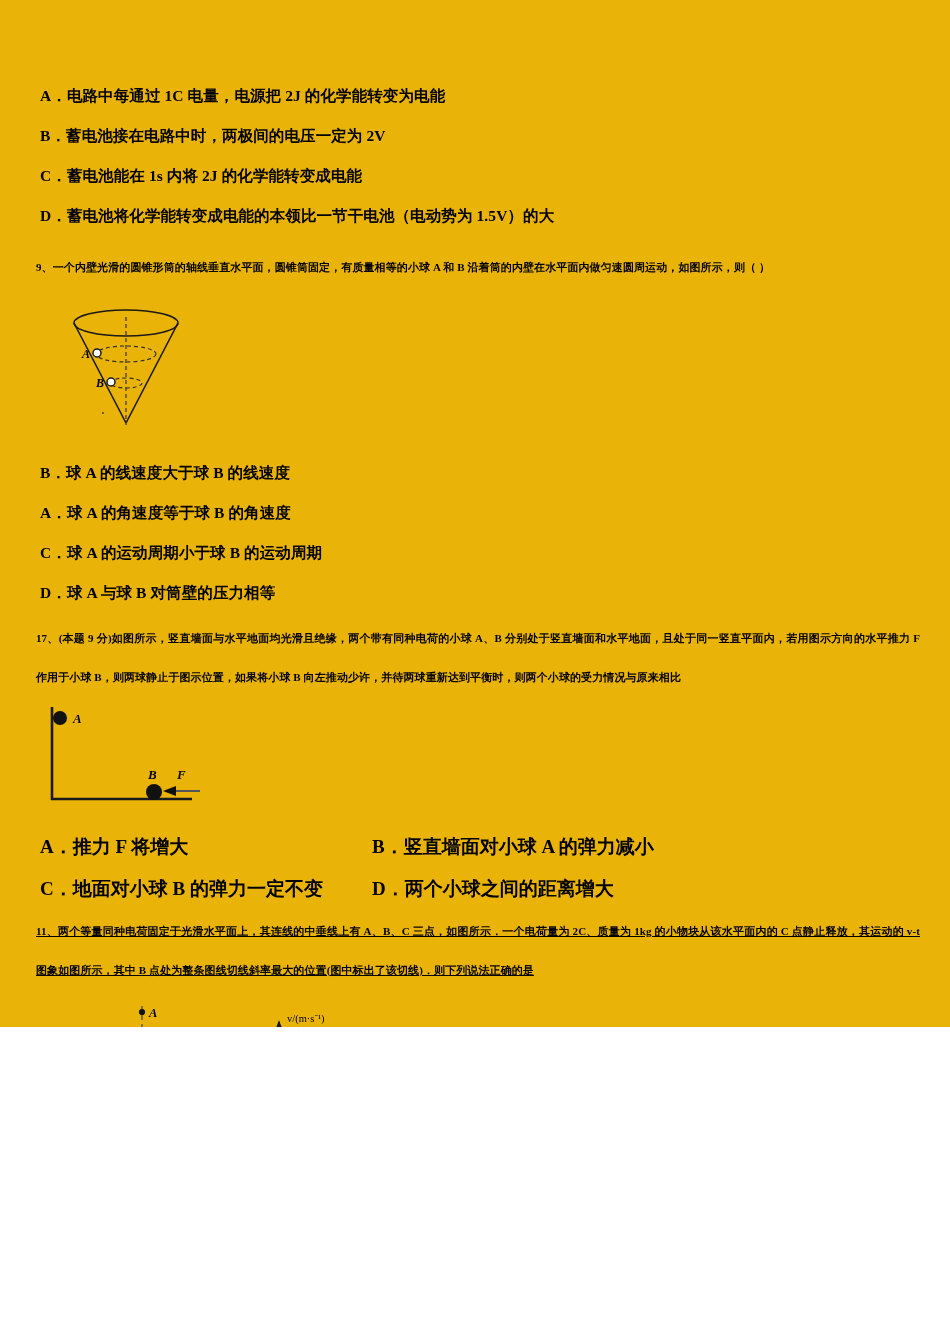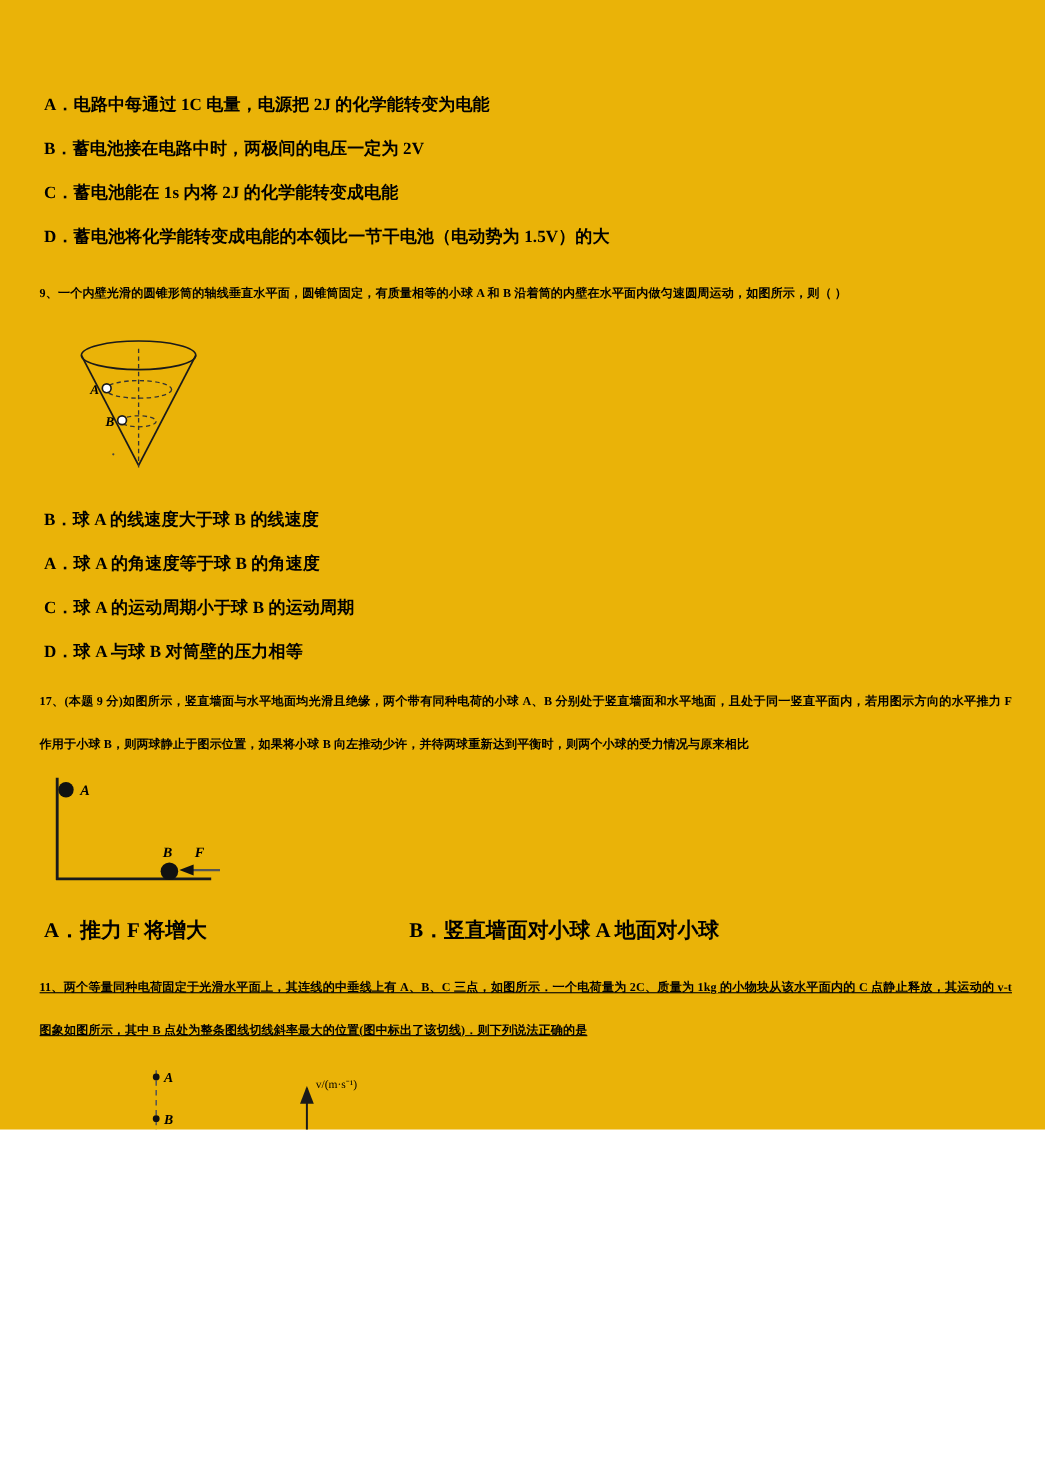--- a/index.html
+++ b/index.html
@@ -156,21 +156,25 @@
 
         <line x1="156" y1="88" x2="127" y2="88" stroke="#555555" stroke-width="2"></line>
         <polygon points="119,88 132,83 132,93" fill="#111111"></polygon>
         <text class="lbl" x="133" y="76" font-size="13">F</text>
       </svg>
     </div>
 
     <div class="q-opts" style="margin-top:24px;">
       <div class="two-col">
         <span class="colA"><span class="opt-label">A．</span><span>推力 F 将增大</span></span>
-        <span class="colB"><span class="opt-label">B．</span><span>竖直墙面对小球 A 地面对小球</span></span>
+        <span class="colB"><span class="opt-label">B．</span><span>竖直墙面对小球 A 的弹力减小</span></span>
+      </div>
+      <div class="two-col" style="margin-bottom:16px;">
+        <span class="colA"><span class="opt-label">C．</span><span>地面对小球 B 的弹力一定不变</span></span>
+        <span class="colB"><span class="opt-label">D．</span><span>两个小球之间的距离增大</span></span>
       </div>
     </div>
 
     <div class="stem" style="margin-left:-4px;text-decoration:underline;">
       <span>11、</span><span>两个等量同种电荷固定于光滑水平面上，其连线的中垂线上有 A、B、C 三点，如图所示．一个电荷量为 2C、质量为 1kg 的小物块从该水平面内的 C 点静止释放，其运动的 v-t 图象如图所示，其中 B 点处为整条图线切线斜率最大的位置(图中标出了该切线)．则下列说法正确的是</span>
     </div>
 
     <div class="fig-row">
 
       <div class="fig fig-charges">

